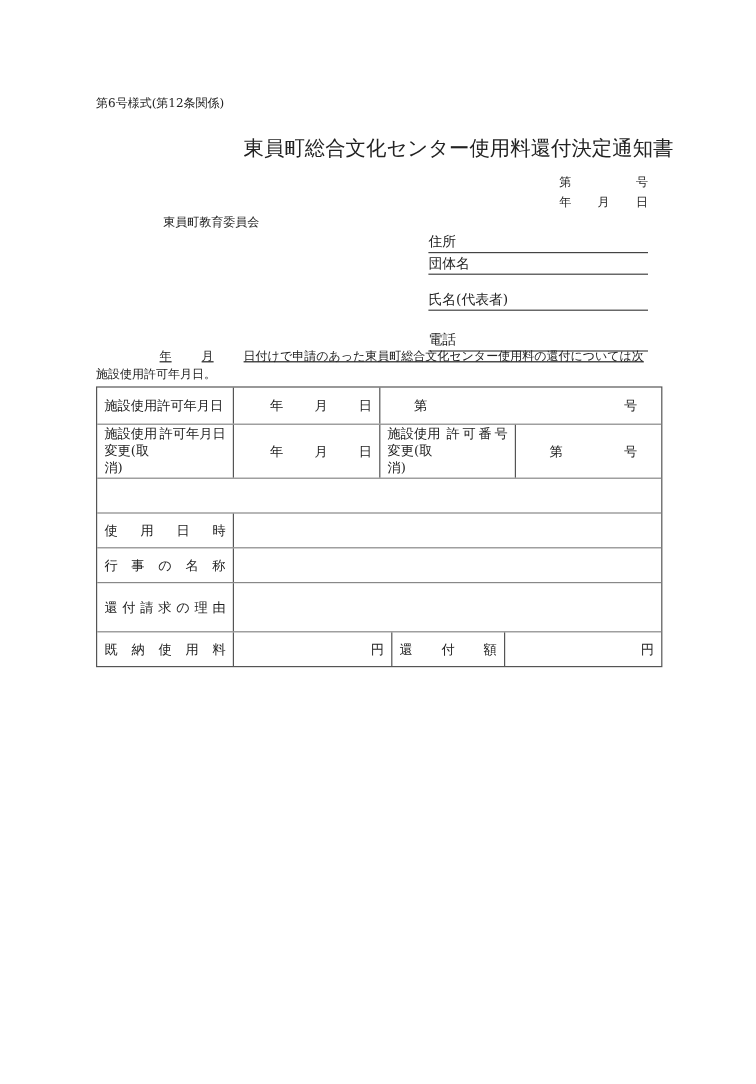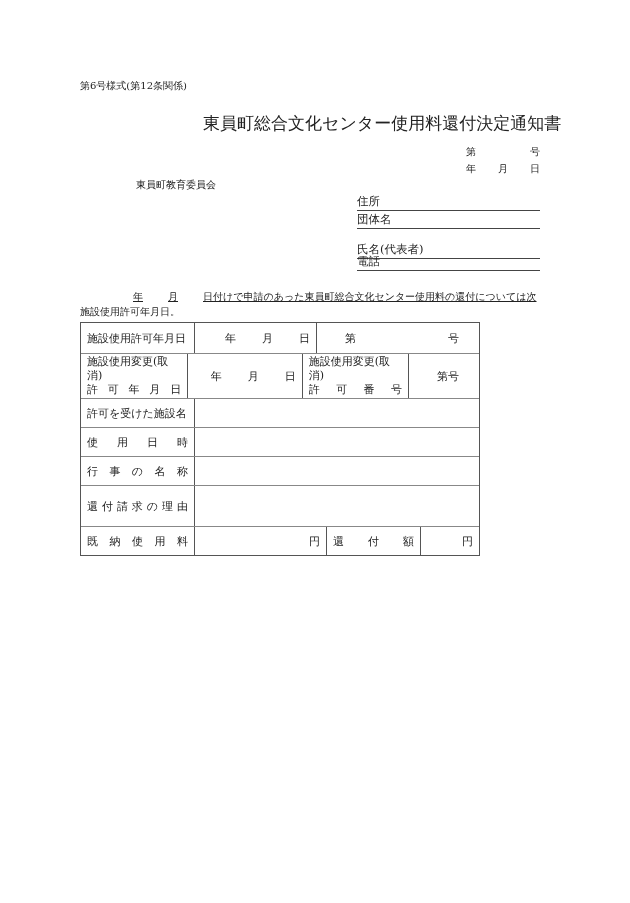--- a/index.html
+++ b/index.html
@@ -17,28 +17,28 @@
     #tsuki { left: 498px; top: 162px; }
     #hi { left: 530px; top: 162px; }
     #board { left: 112px; top: 178px; margin-left: 24px; }
 
     .applicant { position: absolute; left: 357px; width: 183px; height: 16px; border-bottom: 1px solid #444; font-size: 11.5px; line-height: 15px; }
     .applicant span { display: inline-block; }
 
     #intro1 { left: 80px; top: 290px; width: 475px; text-decoration: underline; }
     #intro2 { left: 80px; top: 305px; }
 
-    .table { position: absolute; left: 80px; top: 322px; width: 400px; border: 1px solid #555; box-sizing: border-box; }
+    .table { position: absolute; left: 80px; top: 322px; width: 472px; border: 1px solid #555; box-sizing: border-box; }
     .row { display: flex; border-top: 1px solid #888; box-sizing: border-box; }
     .row:first-child { border-top: none; }
     .cell { box-sizing: border-box; display: flex; align-items: center; font-size: 11px; padding: 0 6px; }
     .cell + .cell { border-left: 1px solid #555; }
     .lbl { width: 113px; }
     .justify { display: flex; justify-content: space-between; width: 100%; }
-    .stack { display: flex; flex-direction: column; width: 100%; line-height: 14px; align-items: center; }
+    .stack { display: flex; width: 100%; line-height: 14px; }
     .dateval { width: 122px; justify-content: flex-end; }
     .lbl2 { width: 113px; }
     .numval { flex: 1; }
     .numval .justify { padding: 0 14px 0 22px; box-sizing: border-box; }
     .wide { flex: 1; }
     .yen { justify-content: flex-end; }
   </style>
 </head>
 <body>
 
@@ -47,21 +47,21 @@
 <div class="abs t" id="dai">第</div>
 <div class="abs t" id="go">号</div>
 <div class="abs t" id="nen">年</div>
 <div class="abs t" id="tsuki">月</div>
 <div class="abs t" id="hi">日</div>
 <div class="abs t" id="board">東員町教育委員会</div>
 
 <div class="applicant" style="top:194px"><span>住所</span></div>
 <div class="applicant" style="top:212px"><span>団体名</span></div>
 <div class="applicant" style="top:242px"><span>氏名(代表者)</span></div>
-<div class="applicant" style="top:254px"><span>電話</span></div>
+<div class="applicant" style="top:276px"><span>電話</span></div>
 
 <div class="abs t" id="intro1">
   <span style="display:inline-block;width:53px"></span><span>年</span><span style="display:inline-block;width:25px"></span><span>月</span><span style="display:inline-block;width:25px"></span><span>日付けで申請のあった東員町総合文化センター使用料の還付については次</span>
 </div>
 <div class="abs t" id="intro2">施設使用許可年月日。</div>
 
 <div class="table">
 
   <div class="row" style="height:30px">
     <div class="cell lbl">施設使用許可年月日</div>
@@ -113,21 +113,20 @@
     </div>
     <div class="cell numval">
       <div class="justify">
           <span>第</span>
           <span>号</span>
         </div>
     </div>
   </div>
 
   <div class="row" style="height:29px">
-    <div class="cell lbl">許可を受けた施設名</div>
     <div class="cell wide"></div>
   </div>
 
   <div class="row" style="height:29px">
     <div class="cell lbl">
       <div class="justify">
           <span>使</span>
           <span>用</span>
           <span>日</span>
           <span>時</span>

